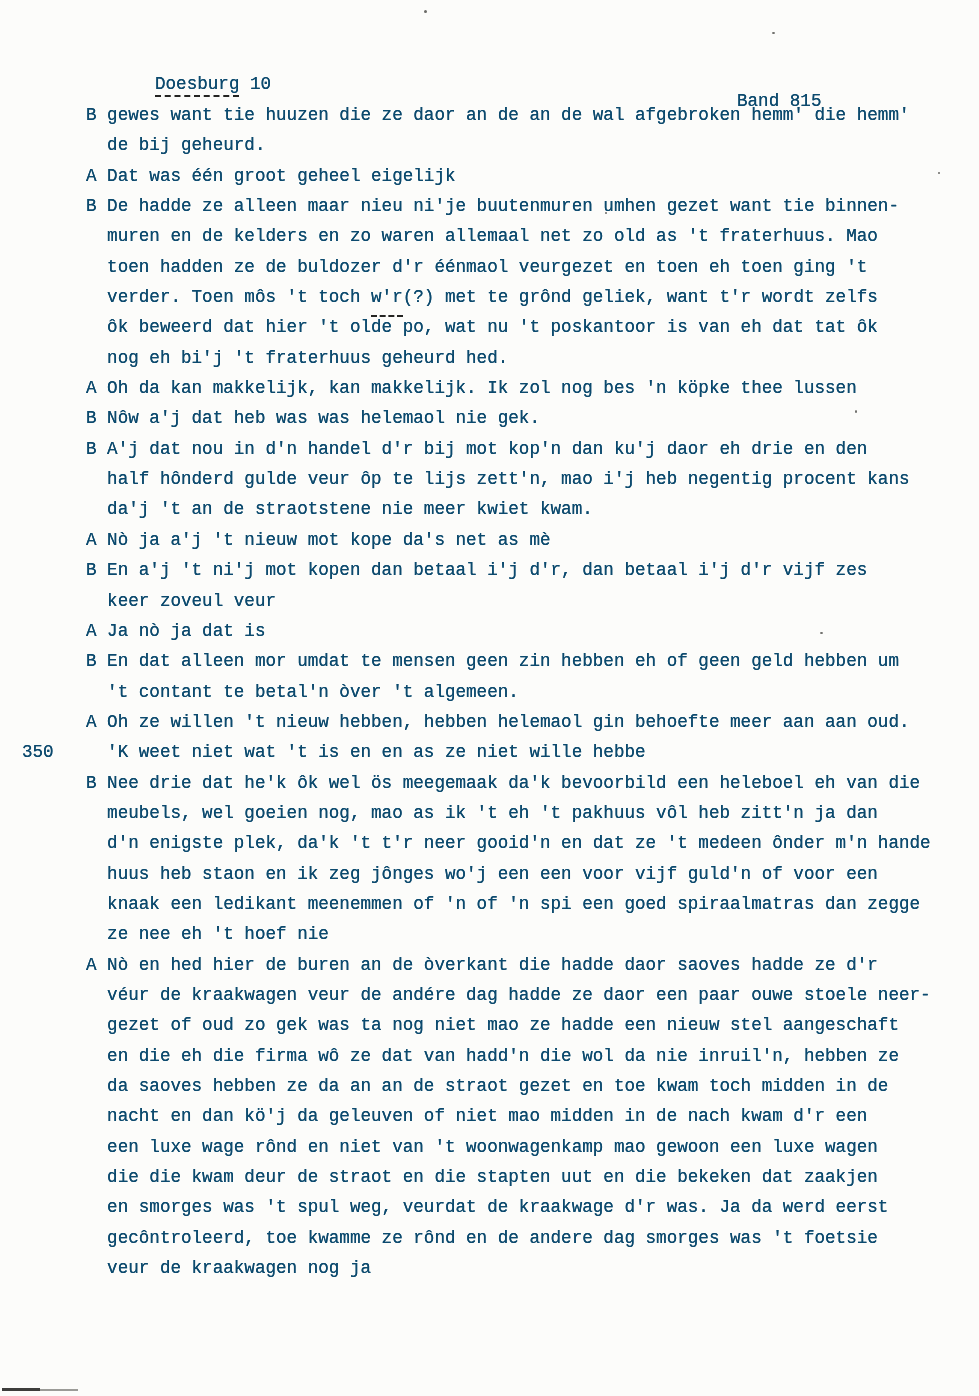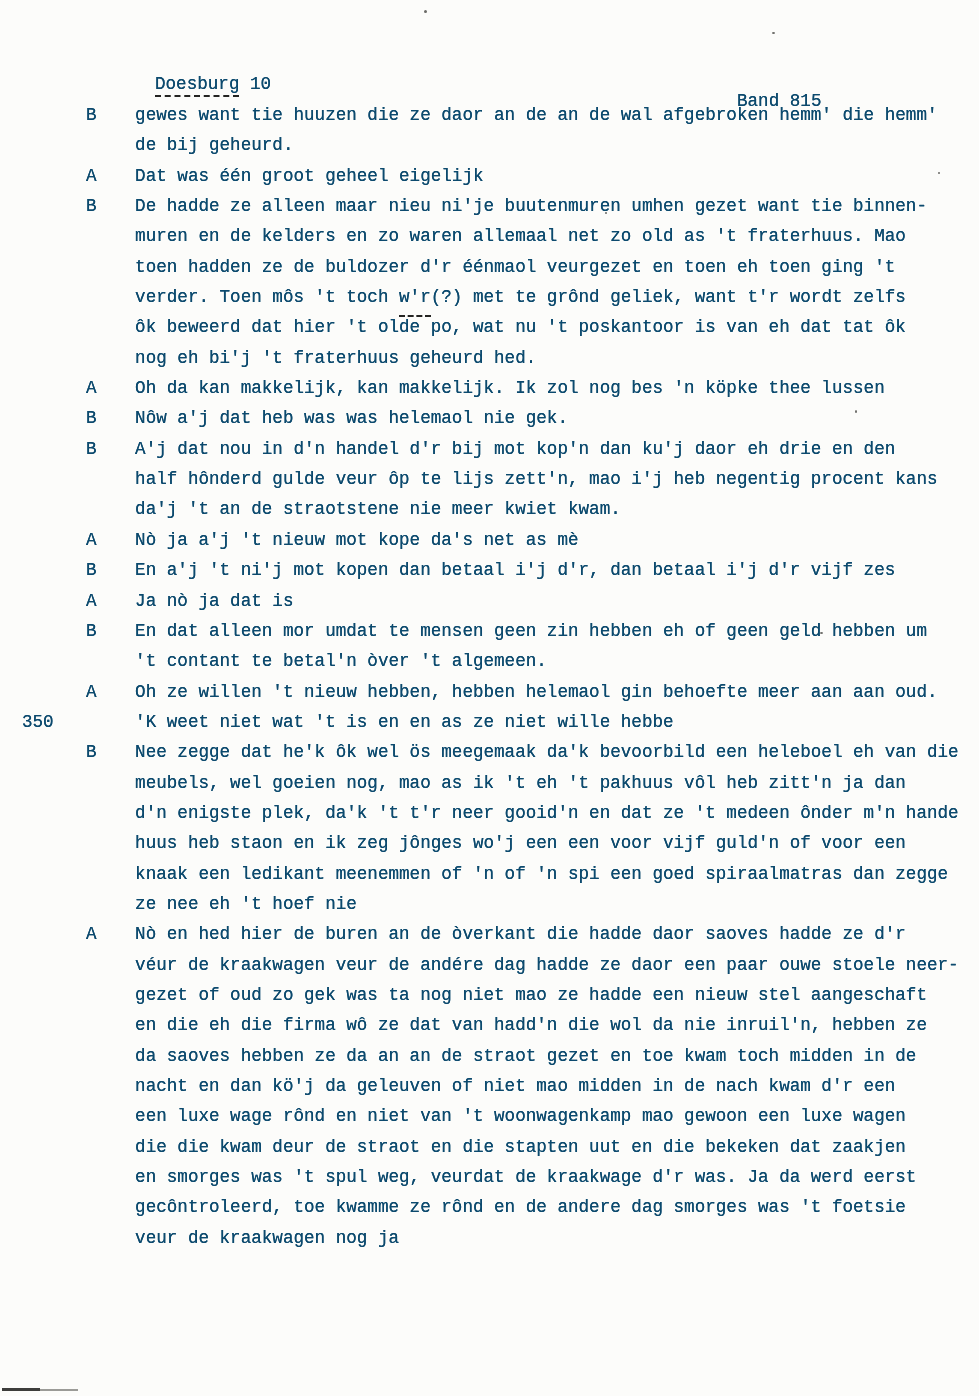--- a/index.html
+++ b/index.html
@@ -15,21 +15,21 @@
     text-shadow: 0 0 0.5px currentColor;
   }
   .header { position: absolute; top: 74px; left: 0; width: 100%; height: 30px; }
   .title { position: absolute; left: 155px; top: 0; white-space: pre; }
   .title-word { border-bottom: 2px dashed #242422; padding-bottom: 1px; }
   .band { position: absolute; left: 737px; top: 17px; white-space: pre; }
   .content { position: absolute; top: 105px; left: 0; width: 100%; }
   .line { display: flex; height: 30.35px; align-items: flex-start; white-space: pre; }
   .num { width: 86px; padding-left: 22px; box-sizing: border-box; flex: none; }
   .spk { width: 21.1px; flex: none; }
-  .txt { flex: none; margin-left: 28px; }
+  .txt { flex: none; }
   .ul { border-bottom: 2px dashed #242422; padding-bottom: 8px; }
   .speck { position: absolute; background: #6a6a66; border-radius: 50%; }
   .scanline-dark { position: absolute; left: 2px; top: 1388px; width: 38px; height: 3px; background: #3d3d3b; }
   .scanline-light { position: absolute; left: 40px; top: 1389px; width: 38px; height: 2px; background: #9b9b97; }
 </style>
 </head>
 <body>
 
 <div class="page" style="background: rgb(252, 252, 250); color: #0c4a6e;">
   <div class="header">
@@ -47,26 +47,27 @@
       <div class="line"><span class="num"></span><span class="spk"></span><span class="txt">verder. Toen môs 't toch <span class="ul">w'r</span>(?) met te grônd geliek, want t'r wordt zelfs</span></div>
       <div class="line"><span class="num"></span><span class="spk"></span><span class="txt">ôk beweerd dat hier 't olde po, wat nu 't poskantoor is van eh dat tat ôk</span></div>
       <div class="line"><span class="num"></span><span class="spk"></span><span class="txt">nog eh bi'j 't fraterhuus geheurd hed.</span></div>
       <div class="line"><span class="num"></span><span class="spk">A</span><span class="txt">Oh da kan makkelijk, kan makkelijk. Ik zol nog bes 'n köpke thee lussen</span></div>
       <div class="line"><span class="num"></span><span class="spk">B</span><span class="txt">Nôw a'j dat heb was was helemaol nie gek.</span></div>
       <div class="line"><span class="num"></span><span class="spk">B</span><span class="txt">A'j dat nou in d'n handel d'r bij mot kop'n dan ku'j daor eh drie en den</span></div>
       <div class="line"><span class="num"></span><span class="spk"></span><span class="txt">half hônderd gulde veur ôp te lijs zett'n, mao i'j heb negentig procent kans</span></div>
       <div class="line"><span class="num"></span><span class="spk"></span><span class="txt">da'j 't an de straotstene nie meer kwiet kwam.</span></div>
       <div class="line"><span class="num"></span><span class="spk">A</span><span class="txt">Nò ja a'j 't nieuw mot kope da's net as mè</span></div>
       <div class="line"><span class="num"></span><span class="spk">B</span><span class="txt">En a'j 't ni'j mot kopen dan betaal i'j d'r, dan betaal i'j d'r vijf zes</span></div>
+      <div class="line"><span class="num"></span><span class="spk"></span><span class="txt">keer zoveul veur</span></div>
       <div class="line"><span class="num"></span><span class="spk">A</span><span class="txt">Ja nò ja dat is</span></div>
       <div class="line"><span class="num"></span><span class="spk">B</span><span class="txt">En dat alleen mor umdat te mensen geen zin hebben eh of geen geld hebben um</span></div>
       <div class="line"><span class="num"></span><span class="spk"></span><span class="txt">'t contant te betal'n òver 't algemeen.</span></div>
       <div class="line"><span class="num"></span><span class="spk">A</span><span class="txt">Oh ze willen 't nieuw hebben, hebben helemaol gin behoefte meer aan aan oud.</span></div>
       <div class="line"><span class="num">350</span><span class="spk"></span><span class="txt">'K weet niet wat 't is en en as ze niet wille hebbe</span></div>
-      <div class="line"><span class="num"></span><span class="spk">B</span><span class="txt">Nee zegge dat he'k ôk wel ös meegemaak da'k bevoorbild een heleboel eh van die</span></div>
+      <div class="line"><span class="num"></span><span class="spk">B</span><span class="txt">Nee drie dat he'k ôk wel ös meegemaak da'k bevoorbild een heleboel eh van die</span></div>
       <div class="line"><span class="num"></span><span class="spk"></span><span class="txt">meubels, wel goeien nog, mao as ik 't eh 't pakhuus vôl heb zitt'n ja dan</span></div>
       <div class="line"><span class="num"></span><span class="spk"></span><span class="txt">d'n enigste plek, da'k 't t'r neer gooid'n en dat ze 't medeen ônder m'n hande</span></div>
       <div class="line"><span class="num"></span><span class="spk"></span><span class="txt">huus heb staon en ik zeg jônges wo'j een een voor vijf guld'n of voor een</span></div>
       <div class="line"><span class="num"></span><span class="spk"></span><span class="txt">knaak een ledikant meenemmen of 'n of 'n spi een goed spiraalmatras dan zegge</span></div>
       <div class="line"><span class="num"></span><span class="spk"></span><span class="txt">ze nee eh 't hoef nie</span></div>
       <div class="line"><span class="num"></span><span class="spk">A</span><span class="txt">Nò en hed hier de buren an de òverkant die hadde daor saoves hadde ze d'r</span></div>
       <div class="line"><span class="num"></span><span class="spk"></span><span class="txt">véur de kraakwagen veur de andére dag hadde ze daor een paar ouwe stoele neer-</span></div>
       <div class="line"><span class="num"></span><span class="spk"></span><span class="txt">gezet of oud zo gek was ta nog niet mao ze hadde een nieuw stel aangeschaft</span></div>
       <div class="line"><span class="num"></span><span class="spk"></span><span class="txt">en die eh die firma wô ze dat van hadd'n die wol da nie inruil'n, hebben ze</span></div>
       <div class="line"><span class="num"></span><span class="spk"></span><span class="txt">da saoves hebben ze da an an de straot gezet en toe kwam toch midden in de</span></div>

